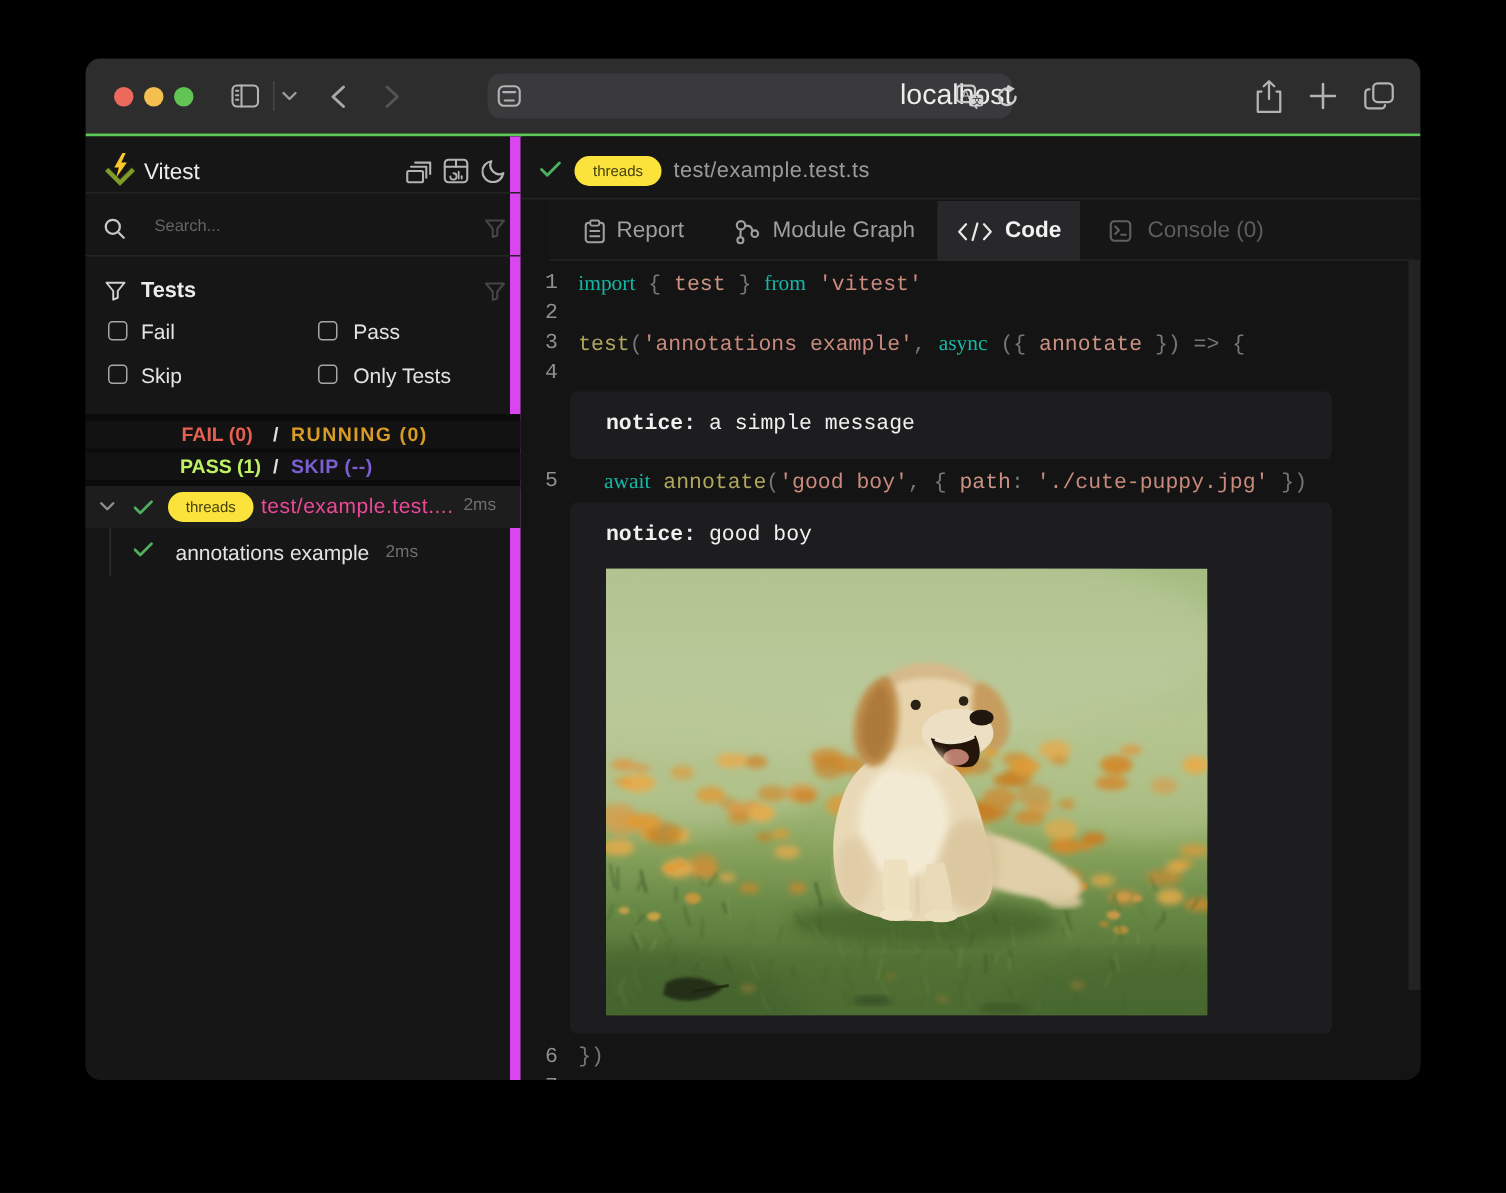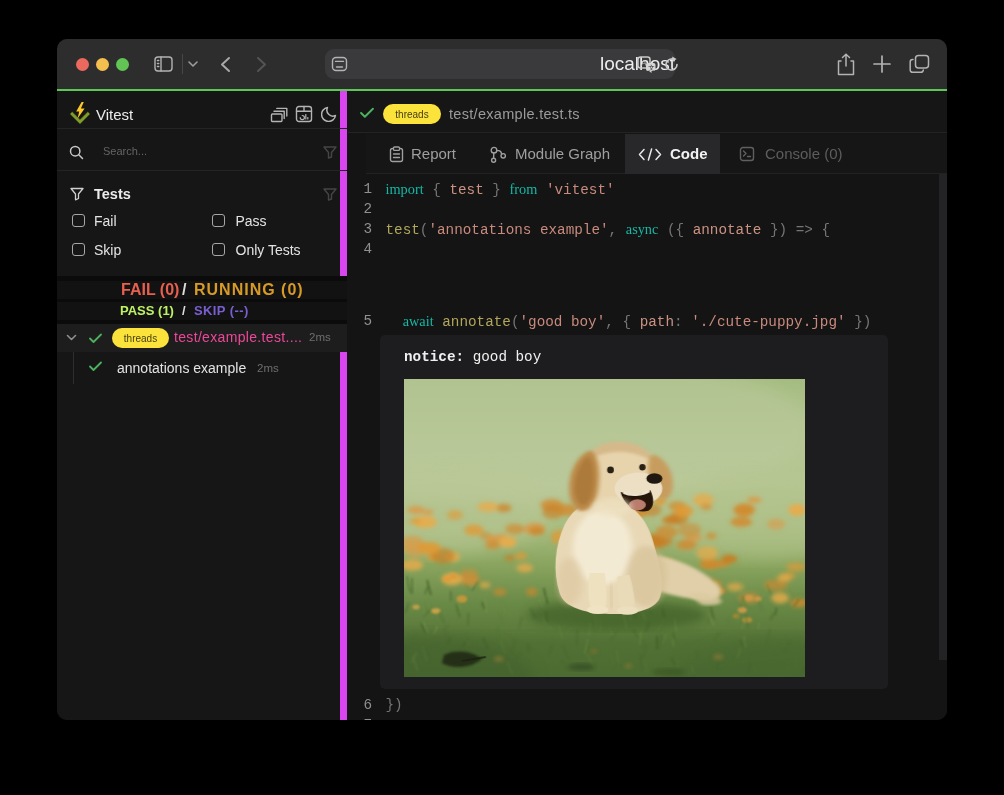--- a/index.html
+++ b/index.html
@@ -132,21 +132,21 @@
     </svg>
     <div class="chk" style="left:14.5px;top:122.5px;"></div>
       <div class="clabel" style="left:37px;top:121.5px;">Fail</div>
     <div class="chk" style="left:154.5px;top:122.5px;"></div>
       <div class="clabel" style="left:178.5px;top:121.5px;text-align:right;">Pass</div>
     <div class="chk" style="left:14.5px;top:151.5px;"></div>
       <div class="clabel" style="left:37px;top:150.5px;">Skip</div>
     <div class="chk" style="left:154.5px;top:151.5px;"></div>
       <div class="clabel" style="left:178.5px;top:150.5px;">Only Tests</div>
     <div class="abs" style="left:0;top:185px;width:290px;height:50px;background:#0b0b0b;">
-      <div class="abs" style="left:0;top:5px;width:290px;height:18px;background:#121212;font-size:16px;font-weight:bold;line-height:18px;">
+      <div class="abs" style="left:0;top:5px;width:290px;height:18px;background:#121212;font-size:13px;font-weight:bold;line-height:18px;">
         <span style="position:absolute;left:64px;color:#e5604f;">FAIL (0)&nbsp;</span>
           <span style="position:absolute;left:125px;color:#dddddd;">/</span>
           <span style="position:absolute;left:137px;letter-spacing:1px;color:#d79b26;">RUNNING (0)</span>
       </div>
       <div class="abs" style="left:0;top:26px;width:290px;height:18px;background:#121212;font-size:13px;font-weight:bold;line-height:18px;">
         <span style="position:absolute;left:63px;color:#bef264;">PASS (1)</span>
           <span style="position:absolute;left:125px;color:#dddddd;">/</span>
           <span style="position:absolute;left:137px;letter-spacing:0.4px;color:#7a5fd1;">SKIP (--)</span>
       </div>
     </div>
@@ -200,20 +200,21 @@
         <rect class="ico" x="1.5" y="1.5" width="13" height="13" rx="2.5" style="stroke:#606060"></rect>
         <path class="ico" d="M4.5,5 L7,7.5 L4.5,10 M8.5,10.5 L11.5,10.5" style="stroke:#606060"></path>
       </svg>
       <div class="abs" style="left:399px;top:11px;font-size:15px;color:#5d5d5d;">Console (0)</div>
     </div>
     <div id="code" class="mono" style="position:absolute;left:0;top:83px;width:599px;height:546px;background:#141414;font-size:14.3px;white-space:pre;">
       <div class="cl" style="top:5px;"><span class="ln">1</span><span class="ct"><span class="k">import</span> <span class="p">{</span> <span class="i">test</span> <span class="p">}</span> <span class="k">from</span> <span class="s">'vitest'</span></span></div>
       <div class="cl" style="top:25px;"><span class="ln">2</span></div>
       <div class="cl" style="top:45px;"><span class="ln">3</span><span class="ct"><span class="f">test</span><span class="p">(</span><span class="s">'annotations example'</span><span class="p">,</span> <span class="k">async</span> <span class="p">({</span> <span class="i">annotate</span> <span class="p">})</span> <span class="p">=&gt;</span> <span class="p">{</span></span></div>
       <div class="cl" style="top:65px;"><span class="ln">4</span></div>
+      <div class="notice" style="top:87px;height:45px;"><span style="font-weight:bold;">notice:</span> a simple message</div>
       <div class="cl" style="top:137px;"><span class="ln">5</span><span class="ct">  <span class="k">await</span> <span class="f">annotate</span><span class="p">(</span><span class="s">'good boy'</span><span class="p">,</span> <span class="p">{</span> <span class="i">path</span><span class="p">:</span> <span class="s">'./cute-puppy.jpg'</span> <span class="p">})</span></span></div>
       <div class="notice" style="top:161px;height:354px;"><span style="font-weight:bold;">notice:</span> good boy</div>
       <div class="abs" style="left:55.8px;top:205px;width:401px;height:298px;"><svg id="pup" viewBox="0 0 402 298" width="401" height="298" preserveAspectRatio="none">
 <defs>
 <linearGradient id="bg" x1="0" y1="0" x2="0" y2="1">
 <stop offset="0" stop-color="#a4bc81"></stop>
 <stop offset="0.15" stop-color="#afc28c"></stop>
 <stop offset="0.35" stop-color="#b8c795"></stop>
 <stop offset="0.5" stop-color="#a8bc80"></stop>
 <stop offset="0.62" stop-color="#8aa55f"></stop>

